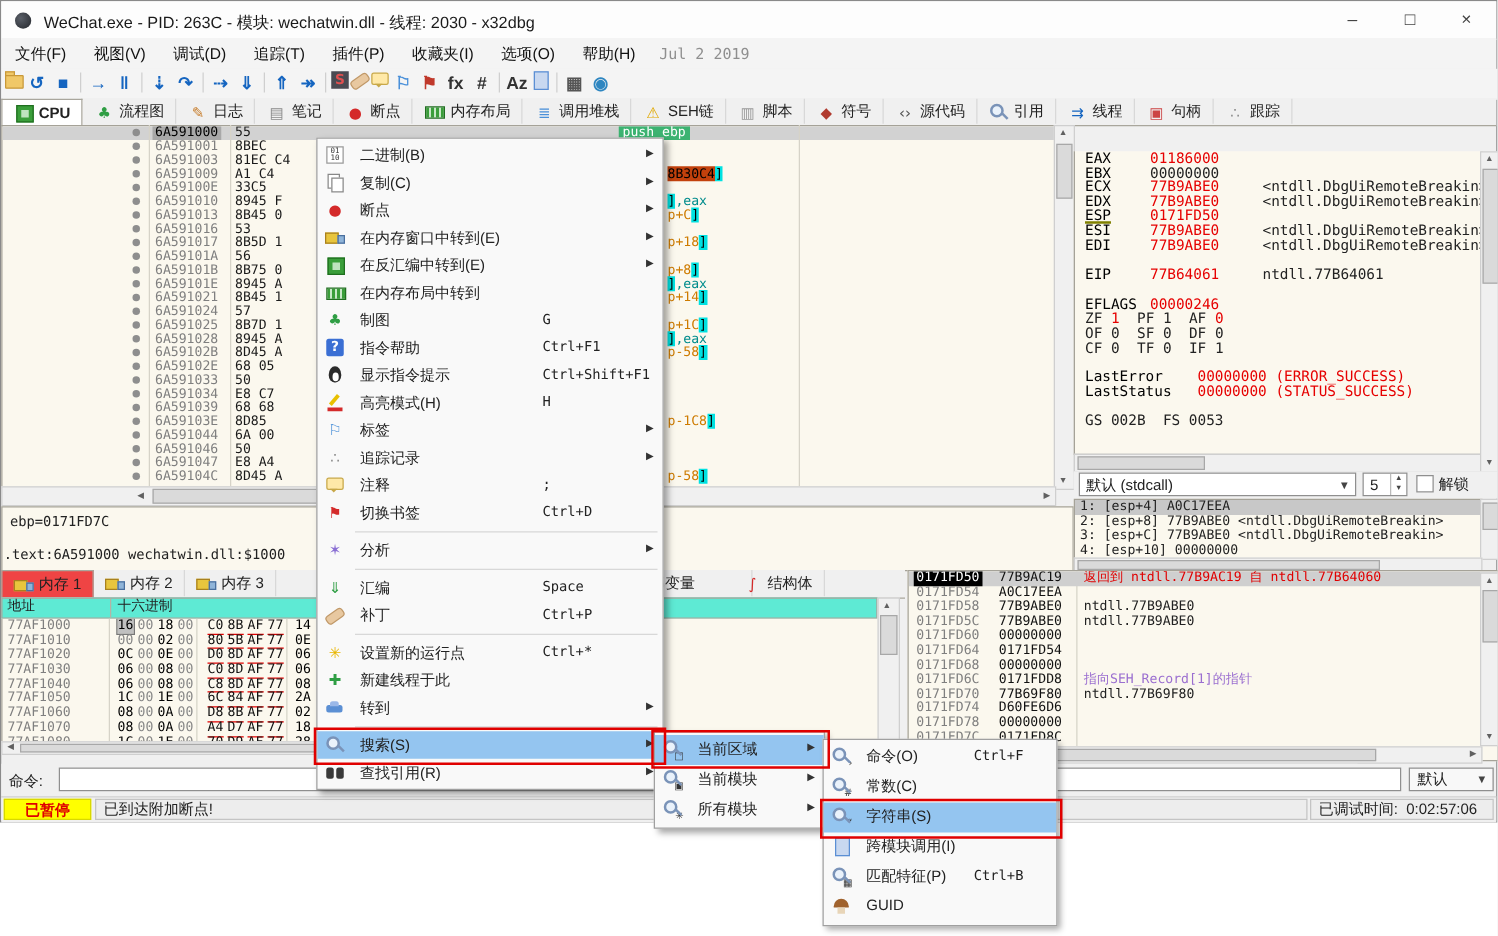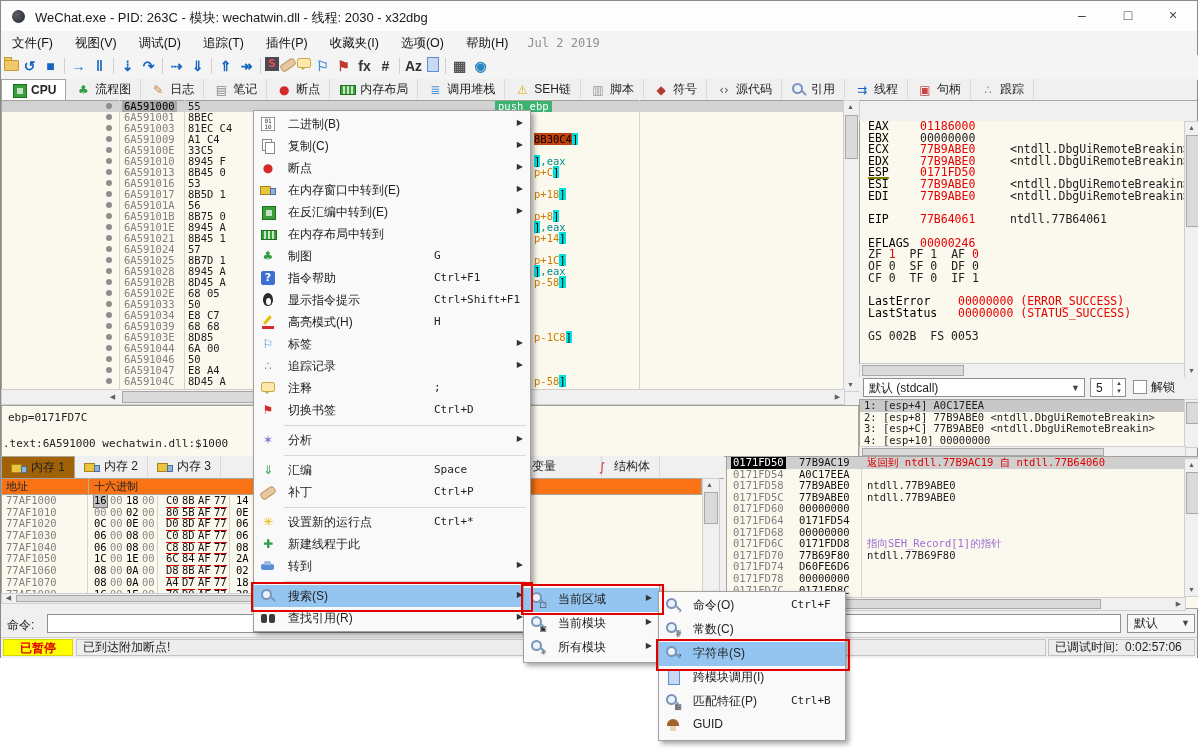--- a/index.html
+++ b/index.html
@@ -104,24 +104,24 @@
   #conv-check{position:absolute;left:274px;top:3px;width:12px;height:12px;background:#fff;border:1px solid #8f8f8f;}
   #conv-unlock{position:absolute;left:292px;top:2px;font-size:12px;}
   #args{position:absolute;left:858px;top:398px;width:325px;height:47px;background:#fbf8ee;border:1px solid #a5a298;overflow:hidden;
         font-family:"DejaVu Sans Mono",monospace;font-size:10.5px;}
   .arow{height:11.5px;line-height:11.5px;padding-left:4px;white-space:pre;}
   .arow.sel{background:#c8c8c8;}
 
   
   #mem-tabs{position:absolute;left:0;top:455px;width:723px;height:22px;background:#f0f0f0;border-bottom:1px solid #a9a69c;}
   .mtab{display:inline-block;height:21px;line-height:21px;padding:0 9px;border-right:1px solid #d8d8d8;font-size:12px;vertical-align:top;}
-  .mtab.active{background:#a16207;border:1px solid #a9a69c;border-bottom:1px solid #fff;}
+  .mtab.active{background:#ef4444;border:1px solid #a9a69c;border-bottom:1px solid #fff;}
   .mtab .ico{margin-right:4px;}
   .mtab.absx{position:absolute;top:0;}
-  #mem-header{position:absolute;left:0;top:477px;width:701px;height:17px;background:#f97316;border:1px solid #a9a69c;box-sizing:border-box;font-size:11px;line-height:15px;}
+  #mem-header{position:absolute;left:0;top:477px;width:701px;height:17px;background:#5eead4;border:1px solid #a9a69c;box-sizing:border-box;font-size:11px;line-height:15px;font-family:Liberation Mono, monospace;}
   #mem-header .h1{position:absolute;left:4px;}
   #mem-header .h2{position:absolute;left:92px;}
   #mem-header .hline{position:absolute;left:86px;top:0;width:1px;height:15px;background:#b5b2a4;}
   #mem-rows{position:absolute;left:0;top:494px;width:701px;height:98px;background:#fbf8ee;border-left:1px solid #a5a298;overflow:hidden;
             font-family:"DejaVu Sans Mono",monospace;font-size:10.5px;}
   .hrow{position:relative;height:11.7px;line-height:11.7px;white-space:nowrap;}
   .h-addr{position:absolute;left:4px;color:#7f7f7f;}
   .hb{position:absolute;color:#000;}
   .hb.z{color:#888;}
   .hb.ptr{border-bottom:1px solid #e00000;color:#111;}
@@ -155,21 +155,21 @@
   .popup{position:absolute;background:#f9f9f9;border:1px solid #a0a0a0;box-shadow:3px 3px 5px rgba(0,0,0,0.35);z-index:30;}
   #context-menu{left:253px;top:110px;width:276px;padding:2px 0;}
   #region-submenu{left:523px;top:585px;width:135px;padding:2px 0;z-index:32;}
   #search-submenu{left:658px;top:591px;width:186px;padding:2px 0;z-index:34;}
   .mi{position:relative;height:22px;}
   .mi.h24{height:24px;}
   .mi.sel{background:#94c5f0;}
   .mi .ic{position:absolute;left:6px;top:3px;}
   .mi .lbl{position:absolute;left:34px;top:3px;font-size:12px;white-space:nowrap;}
   .mi .sc{position:absolute;left:180px;top:4px;font-family:"DejaVu Sans Mono",monospace;font-size:11px;color:#222;}
-  #search-submenu .sc{left:132px;}
+  #search-submenu .sc{left:120px;}
   .mi .ar{position:absolute;right:7px;top:5px;font-size:8px;color:#333;}
   .menu-sep{height:8px;position:relative;}
   .menu-sep::after{content:"";position:absolute;left:30px;right:4px;top:4px;height:1px;background:#d8d8d8;}
   .redbox{position:absolute;border:2px solid #e00000;z-index:40;pointer-events:none;}
 </style>
 </head>
 <body>
 
 <div id="window">
 

